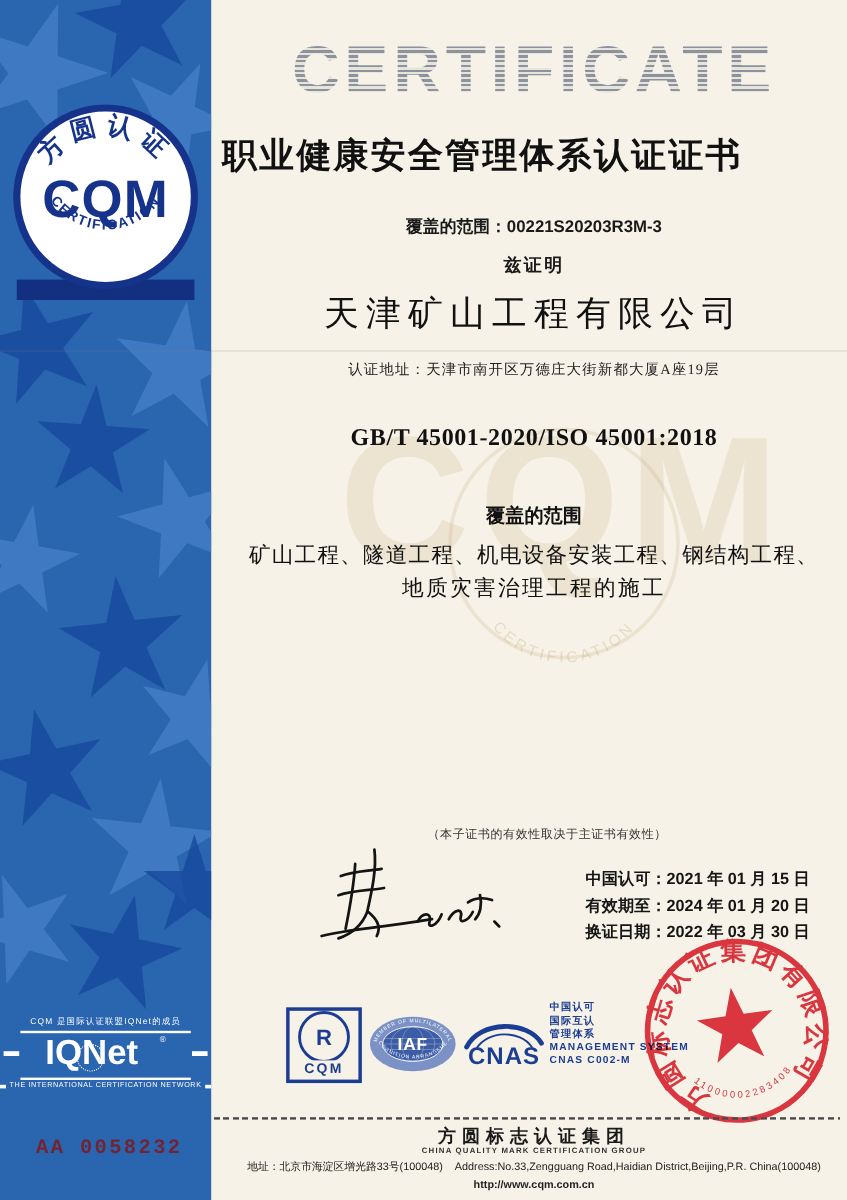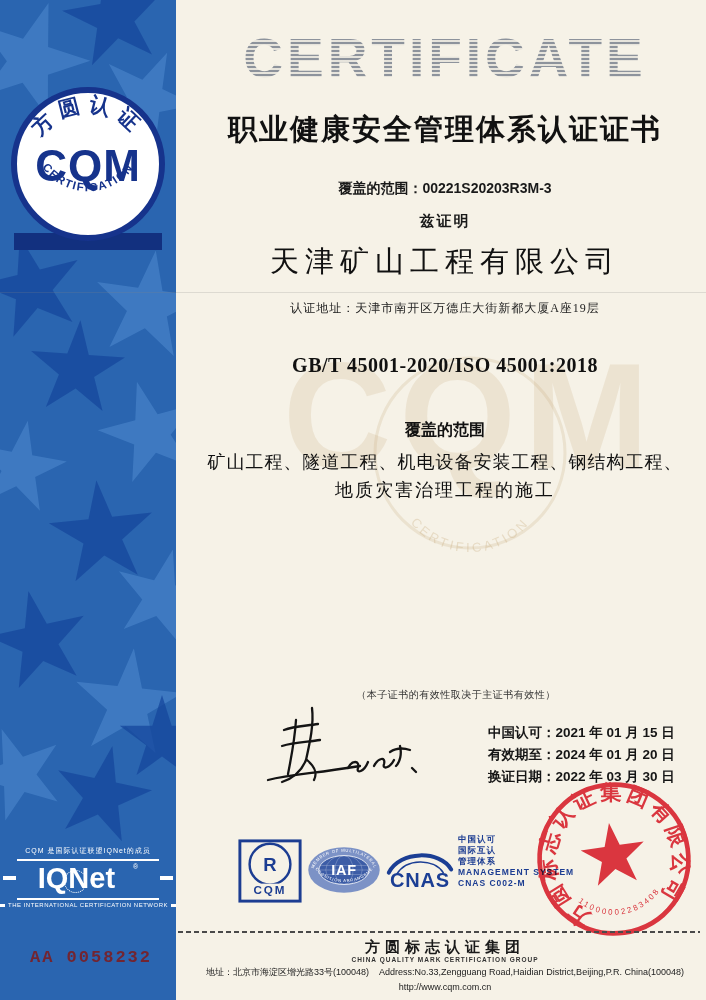--- a/index.html
+++ b/index.html
@@ -24,21 +24,21 @@
              display:flex;align-items:center;justify-content:center;gap:3px;}
   .iqnet-sub::before,.iqnet-sub::after{content:"";width:10px;height:3px;background:#fff;display:inline-block;}
   .serial{position:absolute;left:30px;top:948px;font-family:"Liberation Mono",monospace;
           font-size:17px;letter-spacing:2px;color:#722531;font-weight:bold;}
   
   .fold-line{position:absolute;left:0;top:292px;width:706px;height:1px;background:rgba(130,130,130,.22);}
   .center-wm{position:absolute;left:280px;top:318px;width:380px;height:260px;}
   .wm-wrap{position:absolute;left:185px;top:26px;width:520px;height:66px;text-align:center;}
   .wm-text{font-size:55px;font-weight:bold;letter-spacing:4px;color:#8d939c;font-family:"Liberation Sans",sans-serif;}
   .wm-stripes{position:absolute;inset:0;background:repeating-linear-gradient(180deg,rgba(246,242,231,0) 0 2px,rgba(246,242,231,.85) 2px 4px);}
-  .doc-title{position:absolute;left:185px;top:110px;width:520px;text-align:center;font-size:29px;
+  .doc-title{position:absolute;left:185px;top:110px;width:520px;font-size:29px;
              font-weight:bold;letter-spacing:2px;color:#111;font-family:"Liberation Serif",serif;}
   .certno{position:absolute;left:185px;top:180px;width:520px;text-align:center;font-size:14px;
           font-weight:bold;color:#1a1a1a;}
   .certify{position:absolute;left:185px;top:212px;width:520px;text-align:center;font-size:15px;
            font-weight:bold;color:#1a1a1a;letter-spacing:2px;}
   .company{position:absolute;left:185px;top:242px;width:520px;text-align:center;font-size:29px;
            letter-spacing:6px;color:#111;font-family:"Liberation Serif",serif;}
   .cert-addr{position:absolute;left:185px;top:300px;width:520px;text-align:center;font-size:12px;
              letter-spacing:1px;color:#222;font-family:"Liberation Serif",serif;}
   .statement{position:absolute;left:185px;top:330px;width:520px;text-align:center;font-size:17px;
@@ -65,21 +65,21 @@
           line-height:11px;letter-spacing:1px;}
   .sep-dashed{position:absolute;left:178px;top:931px;width:522px;height:2px;
               background:repeating-linear-gradient(90deg,#4a4a4a 0 5px,transparent 5px 8px);}
   .f-group{position:absolute;left:185px;top:938px;width:520px;text-align:center;font-size:15px;
            font-weight:bold;letter-spacing:5px;color:#1a1a1a;font-family:"Liberation Serif",serif;}
   .f-group-en{position:absolute;left:185px;top:956px;width:520px;text-align:center;font-size:6.5px;
               font-weight:bold;letter-spacing:1px;color:#333;}
   .f-addr{position:absolute;left:185px;top:966px;width:520px;text-align:center;font-size:9px;color:#222;white-space:nowrap;}
   .f-addr span{margin:0 5px;}
   .f-web{position:absolute;left:185px;top:982px;width:520px;text-align:center;font-size:9px;
-         font-weight:normal;color:#222;}
+         font-weight:bold;color:#222;}
 </style>
 </head>
 <body>
 
 <div id="page">
 
   <aside id="sidebar">
     <div class="star light" style="left:-30px;top:0;width:120px;height:120px;transform:rotate(18deg);"></div>
     <div class="star dark" style="left:62px;top:-35px;width:105px;height:105px;transform:rotate(-10deg);"></div>
     <div class="star light" style="left:96px;top:48px;width:100px;height:100px;transform:rotate(25deg);"></div>

